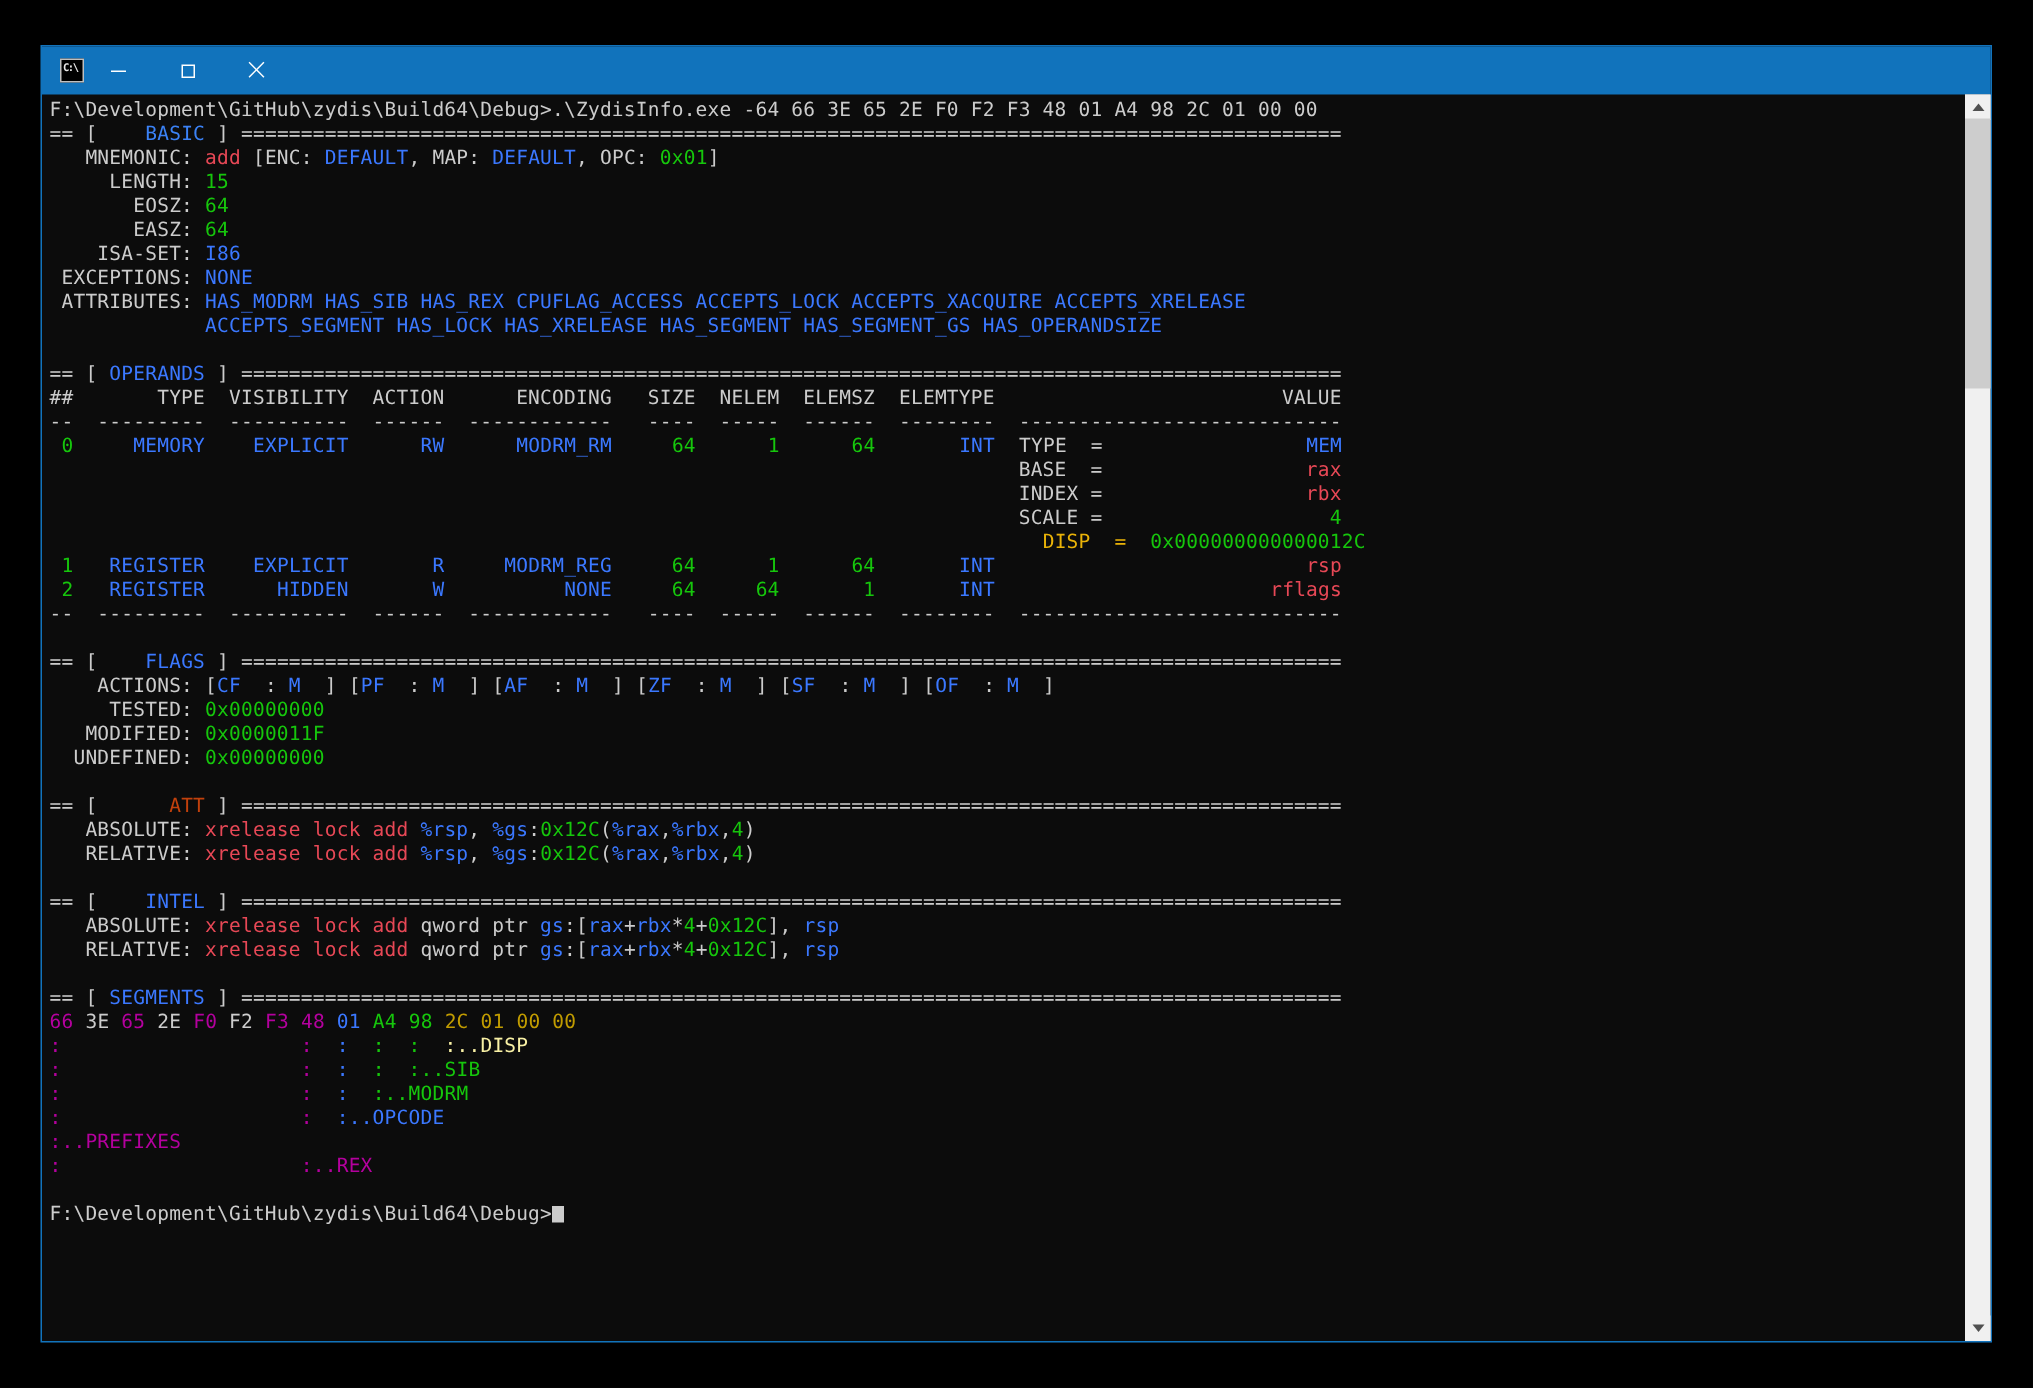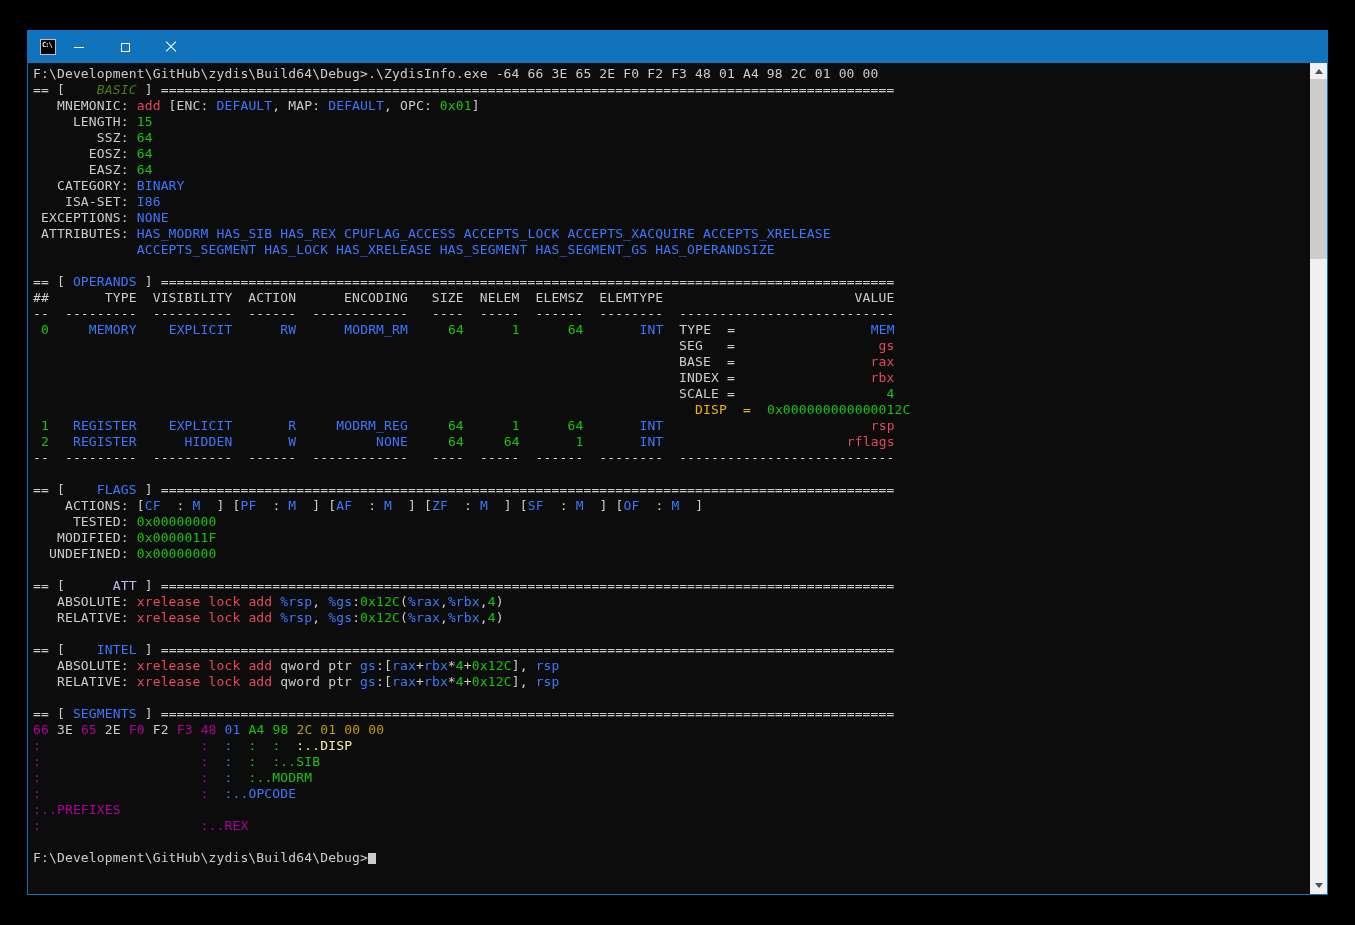--- a/index.html
+++ b/index.html
@@ -48,52 +48,49 @@
           <div class="close-glyph">
             <i></i>
             <i></i>
           </div>
         </div>
     </div>
   </div>
   <div class="console">
     <div class="terminal">
         <div class="tline"><span style="color: rgb(204, 204, 204);">F:\Development\GitHub\zydis\Build64\Debug&gt;.\ZydisInfo.exe -64 66 3E 65 2E F0 F2 F3 48 01 A4 98 2C 01 00 00</span></div>
-        <div class="tline"><span style="color: rgb(204, 204, 204);">== [    </span><span style="color: #4d7c0f; font-style: italic;">BASIC</span><span style="color: rgb(204, 204, 204);"> ] </span><span style="color: rgb(204, 204, 204);">============================================================================================</span></div>
+        <div class="tline"><span style="color: rgb(204, 204, 204);">== [    </span><span style="color: #3b82f6;">BASIC</span><span style="color: rgb(204, 204, 204);"> ] </span><span style="color: rgb(204, 204, 204);">============================================================================================</span></div>
         <div class="tline"><span style="color: rgb(204, 204, 204);">   MNEMONIC: </span><span style="color: rgb(231, 72, 86);">add</span><span style="color: rgb(204, 204, 204);"> [ENC: </span><span style="color: rgb(59, 120, 255);">DEFAULT</span><span style="color: rgb(204, 204, 204);">, MAP: </span><span style="color: rgb(59, 120, 255);">DEFAULT</span><span style="color: rgb(204, 204, 204);">, OPC: </span><span style="color: rgb(22, 198, 12);">0x01</span><span style="color: rgb(204, 204, 204);">]</span></div>
         <div class="tline"><span style="color: rgb(204, 204, 204);">     LENGTH: </span><span style="color: rgb(22, 198, 12);">15</span></div>
-        <div class="tline"><span style="color: rgb(204, 204, 204);">        SSZ: </span><span style="color: rgb(22, 198, 12);">64</span></div>
         <div class="tline"><span style="color: rgb(204, 204, 204);">       EOSZ: </span><span style="color: rgb(22, 198, 12);">64</span></div>
         <div class="tline"><span style="color: rgb(204, 204, 204);">       EASZ: </span><span style="color: rgb(22, 198, 12);">64</span></div>
-        <div class="tline"><span style="color: rgb(204, 204, 204);">   CATEGORY: </span><span style="color: rgb(59, 120, 255);">BINARY</span></div>
         <div class="tline"><span style="color: rgb(204, 204, 204);">    ISA-SET: </span><span style="color: rgb(59, 120, 255);">I86</span></div>
         <div class="tline"><span style="color: rgb(204, 204, 204);"> EXCEPTIONS: </span><span style="color: rgb(59, 120, 255);">NONE</span></div>
         <div class="tline"><span style="color: rgb(204, 204, 204);"> ATTRIBUTES: </span><span style="color: rgb(59, 120, 255);">HAS_MODRM HAS_SIB HAS_REX CPUFLAG_ACCESS ACCEPTS_LOCK ACCEPTS_XACQUIRE ACCEPTS_XRELEASE</span></div>
         <div class="tline"><span style="color: rgb(204, 204, 204);">             </span><span style="color: rgb(59, 120, 255);">ACCEPTS_SEGMENT HAS_LOCK HAS_XRELEASE HAS_SEGMENT HAS_SEGMENT_GS HAS_OPERANDSIZE</span></div>
         <div class="tline"></div>
         <div class="tline"><span style="color: rgb(204, 204, 204);">== [ </span><span style="color: rgb(59, 120, 255);">OPERANDS</span><span style="color: rgb(204, 204, 204);"> ] </span><span style="color: rgb(204, 204, 204);">============================================================================================</span></div>
         <div class="tline"><span style="color: rgb(204, 204, 204);">##       TYPE  VISIBILITY  ACTION      ENCODING   SIZE  NELEM  ELEMSZ  ELEMTYPE</span><span style="color: rgb(204, 204, 204);">                        </span><span style="color: rgb(204, 204, 204);">VALUE</span></div>
         <div class="tline"><span style="color: rgb(204, 204, 204);">--  ---------  ----------  ------  ------------   ----  -----  ------  --------  </span><span style="color: rgb(204, 204, 204);">---------------------------</span></div>
         <div class="tline"><span style="color: rgb(204, 204, 204);"> </span><span style="color: rgb(22, 198, 12);">0</span><span style="color: rgb(204, 204, 204);">     </span><span style="color: rgb(59, 120, 255);">MEMORY</span><span style="color: rgb(204, 204, 204);">    </span><span style="color: rgb(59, 120, 255);">EXPLICIT</span><span style="color: rgb(204, 204, 204);">      </span><span style="color: rgb(59, 120, 255);">RW</span><span style="color: rgb(204, 204, 204);">      </span><span style="color: rgb(59, 120, 255);">MODRM_RM</span><span style="color: rgb(204, 204, 204);">     </span><span style="color: rgb(22, 198, 12);">64</span><span style="color: rgb(204, 204, 204);">      </span><span style="color: rgb(22, 198, 12);">1</span><span style="color: rgb(204, 204, 204);">      </span><span style="color: rgb(22, 198, 12);">64</span><span style="color: rgb(204, 204, 204);">       </span><span style="color: rgb(59, 120, 255);">INT</span><span style="color: rgb(204, 204, 204);">  TYPE  =</span><span style="color: rgb(204, 204, 204);">                 </span><span style="color: rgb(59, 120, 255);">MEM</span></div>
-        <div class="tline"><span style="color: rgb(204, 204, 204);">                                                                                 </span><span style="color: rgb(204, 204, 204);">SEG   =</span><span style="color: rgb(204, 204, 204);">                  </span><span style="color: rgb(231, 72, 86);">gs</span></div>
         <div class="tline"><span style="color: rgb(204, 204, 204);">                                                                                 </span><span style="color: rgb(204, 204, 204);">BASE  =</span><span style="color: rgb(204, 204, 204);">                 </span><span style="color: rgb(231, 72, 86);">rax</span></div>
         <div class="tline"><span style="color: rgb(204, 204, 204);">                                                                                 </span><span style="color: rgb(204, 204, 204);">INDEX =</span><span style="color: rgb(204, 204, 204);">                 </span><span style="color: rgb(231, 72, 86);">rbx</span></div>
         <div class="tline"><span style="color: rgb(204, 204, 204);">                                                                                 </span><span style="color: rgb(204, 204, 204);">SCALE =</span><span style="color: rgb(204, 204, 204);">                   </span><span style="color: rgb(22, 198, 12);">4</span></div>
         <div class="tline"><span style="color: rgb(204, 204, 204);">                                                                                 </span><span style="color: #eab308; margin-left: 16px;">DISP  =  </span><span style="color: rgb(22, 198, 12);">0x000000000000012C</span></div>
         <div class="tline"><span style="color: rgb(204, 204, 204);"> </span><span style="color: rgb(22, 198, 12);">1</span><span style="color: rgb(204, 204, 204);">   </span><span style="color: rgb(59, 120, 255);">REGISTER</span><span style="color: rgb(204, 204, 204);">    </span><span style="color: rgb(59, 120, 255);">EXPLICIT</span><span style="color: rgb(204, 204, 204);">       </span><span style="color: rgb(59, 120, 255);">R</span><span style="color: rgb(204, 204, 204);">     </span><span style="color: rgb(59, 120, 255);">MODRM_REG</span><span style="color: rgb(204, 204, 204);">     </span><span style="color: rgb(22, 198, 12);">64</span><span style="color: rgb(204, 204, 204);">      </span><span style="color: rgb(22, 198, 12);">1</span><span style="color: rgb(204, 204, 204);">      </span><span style="color: rgb(22, 198, 12);">64</span><span style="color: rgb(204, 204, 204);">       </span><span style="color: rgb(59, 120, 255);">INT</span><span style="color: rgb(204, 204, 204);">                          </span><span style="color: rgb(231, 72, 86);">rsp</span></div>
         <div class="tline"><span style="color: rgb(204, 204, 204);"> </span><span style="color: rgb(22, 198, 12);">2</span><span style="color: rgb(204, 204, 204);">   </span><span style="color: rgb(59, 120, 255);">REGISTER</span><span style="color: rgb(204, 204, 204);">      </span><span style="color: rgb(59, 120, 255);">HIDDEN</span><span style="color: rgb(204, 204, 204);">       </span><span style="color: rgb(59, 120, 255);">W</span><span style="color: rgb(204, 204, 204);">          </span><span style="color: rgb(59, 120, 255);">NONE</span><span style="color: rgb(204, 204, 204);">     </span><span style="color: rgb(22, 198, 12);">64</span><span style="color: rgb(204, 204, 204);">     </span><span style="color: rgb(22, 198, 12);">64</span><span style="color: rgb(204, 204, 204);">       </span><span style="color: rgb(22, 198, 12);">1</span><span style="color: rgb(204, 204, 204);">       </span><span style="color: rgb(59, 120, 255);">INT</span><span style="color: rgb(204, 204, 204);">                       </span><span style="color: rgb(231, 72, 86);">rflags</span></div>
         <div class="tline"><span style="color: rgb(204, 204, 204);">--  ---------  ----------  ------  ------------   ----  -----  ------  --------  </span><span style="color: rgb(204, 204, 204);">---------------------------</span></div>
         <div class="tline"></div>
         <div class="tline"><span style="color: rgb(204, 204, 204);">== [    </span><span style="color: rgb(59, 120, 255);">FLAGS</span><span style="color: rgb(204, 204, 204);"> ] </span><span style="color: rgb(204, 204, 204);">============================================================================================</span></div>
         <div class="tline"><span style="color: rgb(204, 204, 204);">    ACTIONS: [</span><span style="color: rgb(59, 120, 255);">CF</span><span style="color: rgb(204, 204, 204);">  : </span><span style="color: rgb(59, 120, 255);">M</span><span style="color: rgb(204, 204, 204);">  ] [</span><span style="color: rgb(59, 120, 255);">PF</span><span style="color: rgb(204, 204, 204);">  : </span><span style="color: rgb(59, 120, 255);">M</span><span style="color: rgb(204, 204, 204);">  ] [</span><span style="color: rgb(59, 120, 255);">AF</span><span style="color: rgb(204, 204, 204);">  : </span><span style="color: rgb(59, 120, 255);">M</span><span style="color: rgb(204, 204, 204);">  ] [</span><span style="color: rgb(59, 120, 255);">ZF</span><span style="color: rgb(204, 204, 204);">  : </span><span style="color: rgb(59, 120, 255);">M</span><span style="color: rgb(204, 204, 204);">  ] [</span><span style="color: rgb(59, 120, 255);">SF</span><span style="color: rgb(204, 204, 204);">  : </span><span style="color: rgb(59, 120, 255);">M</span><span style="color: rgb(204, 204, 204);">  ] [</span><span style="color: rgb(59, 120, 255);">OF</span><span style="color: rgb(204, 204, 204);">  : </span><span style="color: rgb(59, 120, 255);">M</span><span style="color: rgb(204, 204, 204);">  ]</span></div>
         <div class="tline"><span style="color: rgb(204, 204, 204);">     TESTED: </span><span style="color: rgb(22, 198, 12);">0x00000000</span></div>
         <div class="tline"><span style="color: rgb(204, 204, 204);">   MODIFIED: </span><span style="color: rgb(22, 198, 12);">0x0000011F</span></div>
         <div class="tline"><span style="color: rgb(204, 204, 204);">  UNDEFINED: </span><span style="color: rgb(22, 198, 12);">0x00000000</span></div>
         <div class="tline"></div>
-        <div class="tline"><span style="color: rgb(204, 204, 204);">== [      </span><span style="color: #c4b5fd;">ATT</span><span style="color: rgb(204, 204, 204);"> ] </span><span style="color: rgb(204, 204, 204);">============================================================================================</span></div>
+        <div class="tline"><span style="color: rgb(204, 204, 204);">== [      </span><span style="color: #c2410c;">ATT</span><span style="color: rgb(204, 204, 204);"> ] </span><span style="color: rgb(204, 204, 204);">============================================================================================</span></div>
         <div class="tline"><span style="color: rgb(204, 204, 204);">   ABSOLUTE: </span><span style="color: rgb(231, 72, 86);">xrelease lock add</span><span style="color: rgb(204, 204, 204);"> </span><span style="color: rgb(59, 120, 255);">%rsp</span><span style="color: rgb(204, 204, 204);">, </span><span style="color: rgb(59, 120, 255);">%gs</span><span style="color: rgb(204, 204, 204);">:</span><span style="color: rgb(22, 198, 12);">0x12C</span><span style="color: rgb(204, 204, 204);">(</span><span style="color: rgb(59, 120, 255);">%rax</span><span style="color: rgb(204, 204, 204);">,</span><span style="color: rgb(59, 120, 255);">%rbx</span><span style="color: rgb(204, 204, 204);">,</span><span style="color: rgb(22, 198, 12);">4</span><span style="color: rgb(204, 204, 204);">)</span></div>
         <div class="tline"><span style="color: rgb(204, 204, 204);">   RELATIVE: </span><span style="color: rgb(231, 72, 86);">xrelease lock add</span><span style="color: rgb(204, 204, 204);"> </span><span style="color: rgb(59, 120, 255);">%rsp</span><span style="color: rgb(204, 204, 204);">, </span><span style="color: rgb(59, 120, 255);">%gs</span><span style="color: rgb(204, 204, 204);">:</span><span style="color: rgb(22, 198, 12);">0x12C</span><span style="color: rgb(204, 204, 204);">(</span><span style="color: rgb(59, 120, 255);">%rax</span><span style="color: rgb(204, 204, 204);">,</span><span style="color: rgb(59, 120, 255);">%rbx</span><span style="color: rgb(204, 204, 204);">,</span><span style="color: rgb(22, 198, 12);">4</span><span style="color: rgb(204, 204, 204);">)</span></div>
         <div class="tline"></div>
         <div class="tline"><span style="color: rgb(204, 204, 204);">== [    </span><span style="color: rgb(59, 120, 255);">INTEL</span><span style="color: rgb(204, 204, 204);"> ] </span><span style="color: rgb(204, 204, 204);">============================================================================================</span></div>
         <div class="tline"><span style="color: rgb(204, 204, 204);">   ABSOLUTE: </span><span style="color: rgb(231, 72, 86);">xrelease lock add</span><span style="color: rgb(204, 204, 204);"> qword ptr </span><span style="color: rgb(59, 120, 255);">gs</span><span style="color: rgb(204, 204, 204);">:[</span><span style="color: rgb(59, 120, 255);">rax</span><span style="color: rgb(204, 204, 204);">+</span><span style="color: rgb(59, 120, 255);">rbx</span><span style="color: rgb(204, 204, 204);">*</span><span style="color: rgb(22, 198, 12);">4</span><span style="color: rgb(204, 204, 204);">+</span><span style="color: rgb(22, 198, 12);">0x12C</span><span style="color: rgb(204, 204, 204);">], </span><span style="color: rgb(59, 120, 255);">rsp</span></div>
         <div class="tline"><span style="color: rgb(204, 204, 204);">   RELATIVE: </span><span style="color: rgb(231, 72, 86);">xrelease lock add</span><span style="color: rgb(204, 204, 204);"> qword ptr </span><span style="color: rgb(59, 120, 255);">gs</span><span style="color: rgb(204, 204, 204);">:[</span><span style="color: rgb(59, 120, 255);">rax</span><span style="color: rgb(204, 204, 204);">+</span><span style="color: rgb(59, 120, 255);">rbx</span><span style="color: rgb(204, 204, 204);">*</span><span style="color: rgb(22, 198, 12);">4</span><span style="color: rgb(204, 204, 204);">+</span><span style="color: rgb(22, 198, 12);">0x12C</span><span style="color: rgb(204, 204, 204);">], </span><span style="color: rgb(59, 120, 255);">rsp</span></div>
         <div class="tline"></div>
         <div class="tline"><span style="color: rgb(204, 204, 204);">== [ </span><span style="color: rgb(59, 120, 255);">SEGMENTS</span><span style="color: rgb(204, 204, 204);"> ] </span><span style="color: rgb(204, 204, 204);">============================================================================================</span></div>
         <div class="tline"><span style="color: rgb(180, 0, 158);">66</span><span style="color: rgb(204, 204, 204);"> 3E </span><span style="color: rgb(180, 0, 158);">65</span><span style="color: rgb(204, 204, 204);"> 2E </span><span style="color: rgb(180, 0, 158);">F0</span><span style="color: rgb(204, 204, 204);"> F2 </span><span style="color: rgb(180, 0, 158);">F3</span><span style="color: rgb(204, 204, 204);"> </span><span style="color: rgb(180, 0, 158);">48</span><span style="color: rgb(204, 204, 204);"> </span><span style="color: rgb(59, 120, 255);">01</span><span style="color: rgb(204, 204, 204);"> </span><span style="color: rgb(22, 198, 12);">A4</span><span style="color: rgb(204, 204, 204);"> </span><span style="color: rgb(22, 198, 12);">98</span><span style="color: rgb(204, 204, 204);"> </span><span style="color: rgb(193, 156, 0);">2C 01 00 00</span></div>
         <div class="tline"><span style="color: rgb(180, 0, 158);">:</span><span style="color: rgb(204, 204, 204);">                    </span><span style="color: rgb(180, 0, 158);">:</span><span style="color: rgb(204, 204, 204);">  </span><span style="color: rgb(59, 120, 255);">:</span><span style="color: rgb(204, 204, 204);">  </span><span style="color: rgb(22, 198, 12);">:</span><span style="color: rgb(204, 204, 204);">  </span><span style="color: rgb(22, 198, 12);">:</span><span style="color: rgb(204, 204, 204);">  </span><span style="color: rgb(249, 241, 165);">:..DISP</span></div>

